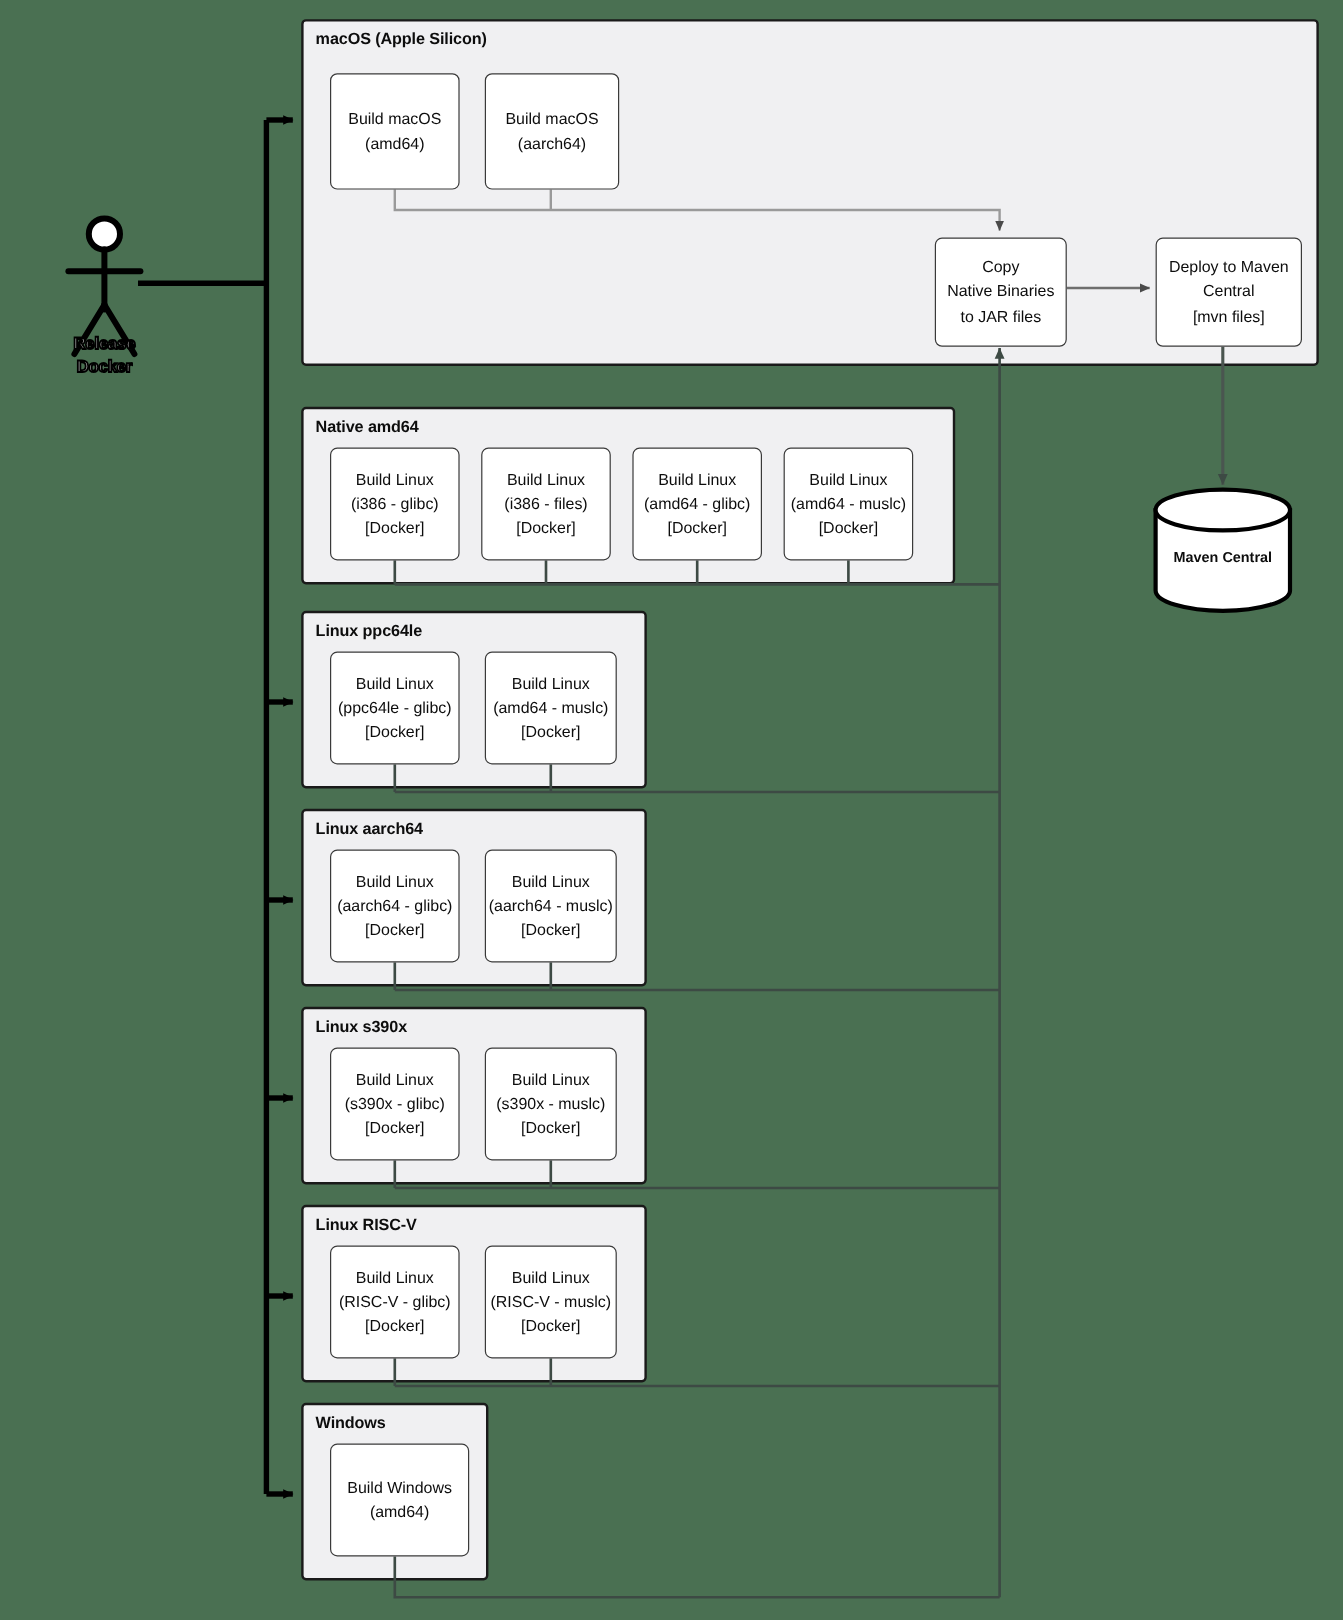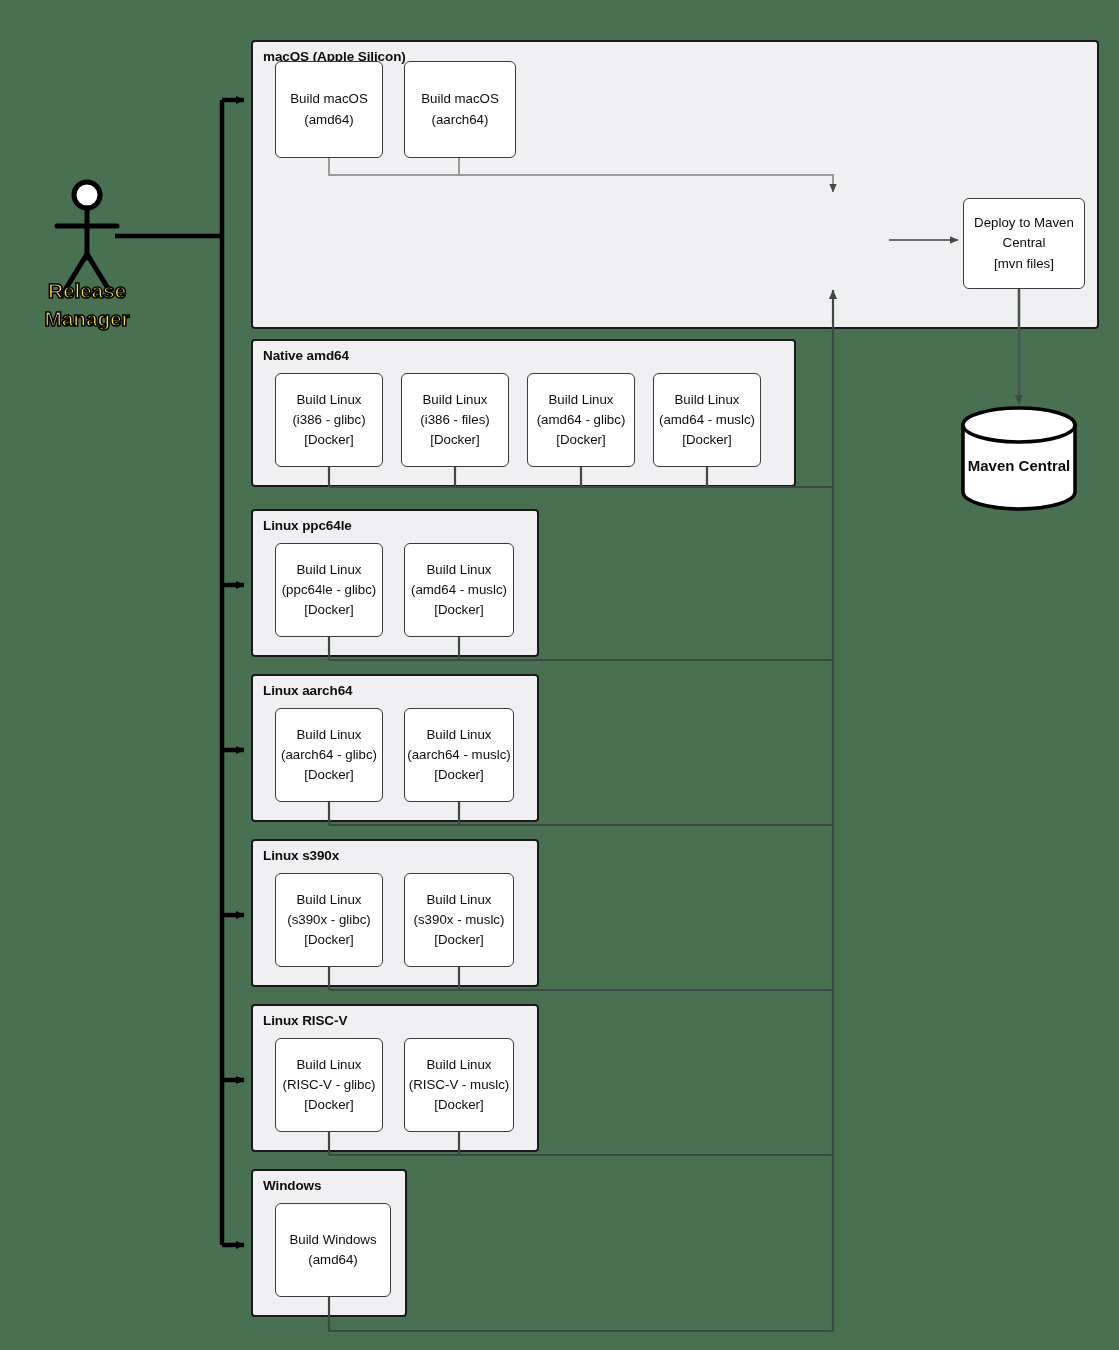--- a/index.html
+++ b/index.html
@@ -54,43 +54,43 @@
     align-items: center;
     justify-content: center;
     font-size: 13.3px;
     color: #0d0d0d;
     line-height: 1.52;
     text-align: center;
   }
   .node .ln { display: block; white-space: nowrap; }
   .actor-label {
     position: absolute;
-    font-size: 21px;
+    font-size: 14px;
     font-weight: bold;
-    color: #fde047;
+    color: #e5e5e5;
     text-align: center;
     line-height: 1.35;
     -webkit-text-stroke: 1.6px #000000;
     letter-spacing: -0.2px;
   }
   .cyl-label {
     position: absolute;
-    font-size: 15px;
+    font-size: 12px;
     font-weight: bold;
     color: #0d0d0d;
     text-align: center;
     width: 140px;
   }
 </style>
 </head>
 <body>
 
 <div id="stage">
 
-  <div class="container-box" style="left:251px; top:16px; width:848px; height:289px;margin-top:24px;">
+  <div class="container-box" style="left:251px; top:16px; width:848px; height:289px;">
     <div class="container-title">macOS (Apple Silicon)</div>
   </div>
 
   <div class="container-box" style="left:251px; top:339px; width:545px; height:148px;">
     <div class="container-title">Native amd64</div>
   </div>
 
   <div class="container-box" style="left:251px; top:509px; width:288px; height:148px;">
     <div class="container-title">Linux ppc64le</div>
   </div>
@@ -198,20 +198,25 @@
   </svg>
 
   <div class="node" style="left:275px; top:61px; width:108px; height:97px;">
     <span class="ln">Build macOS</span>
     <span class="ln">(amd64)</span>
   </div>
   <div class="node" style="left:404px; top:61px; width:112px; height:97px;">
     <span class="ln">Build macOS</span>
     <span class="ln">(aarch64)</span>
   </div>
+  <div class="node" style="left:779px; top:198px; width:110px; height:91px;">
+    <span class="ln">Copy</span>
+    <span class="ln">Native Binaries</span>
+    <span class="ln">to JAR files</span>
+  </div>
   <div class="node" style="left:963px; top:198px; width:122px; height:91px;">
     <span class="ln">Deploy to Maven</span>
     <span class="ln">Central</span>
     <span class="ln">[mvn files]</span>
   </div>
 
   <div class="node" style="left:275px; top:373px; width:108px; height:94px;">
     <span class="ln">Build Linux</span>
     <span class="ln">(i386 - glibc)</span>
     <span class="ln">[Docker]</span>
@@ -276,18 +281,18 @@
     <span class="ln">[Docker]</span>
   </div>
 
   <div class="node" style="left:275px; top:1203px; width:116px; height:94px;">
     <span class="ln">Build Windows</span>
     <span class="ln">(amd64)</span>
   </div>
 
   <div class="actor-label" style="left:22px; top:277px; width:130px;">
     <div>Release</div>
-    <div>Manager</div>
+    <div>Docker</div>
   </div>
 
   <div class="cyl-label" style="left:949px; top:457px;">Maven Central</div>
 
 </div>
 
 </body></html>

